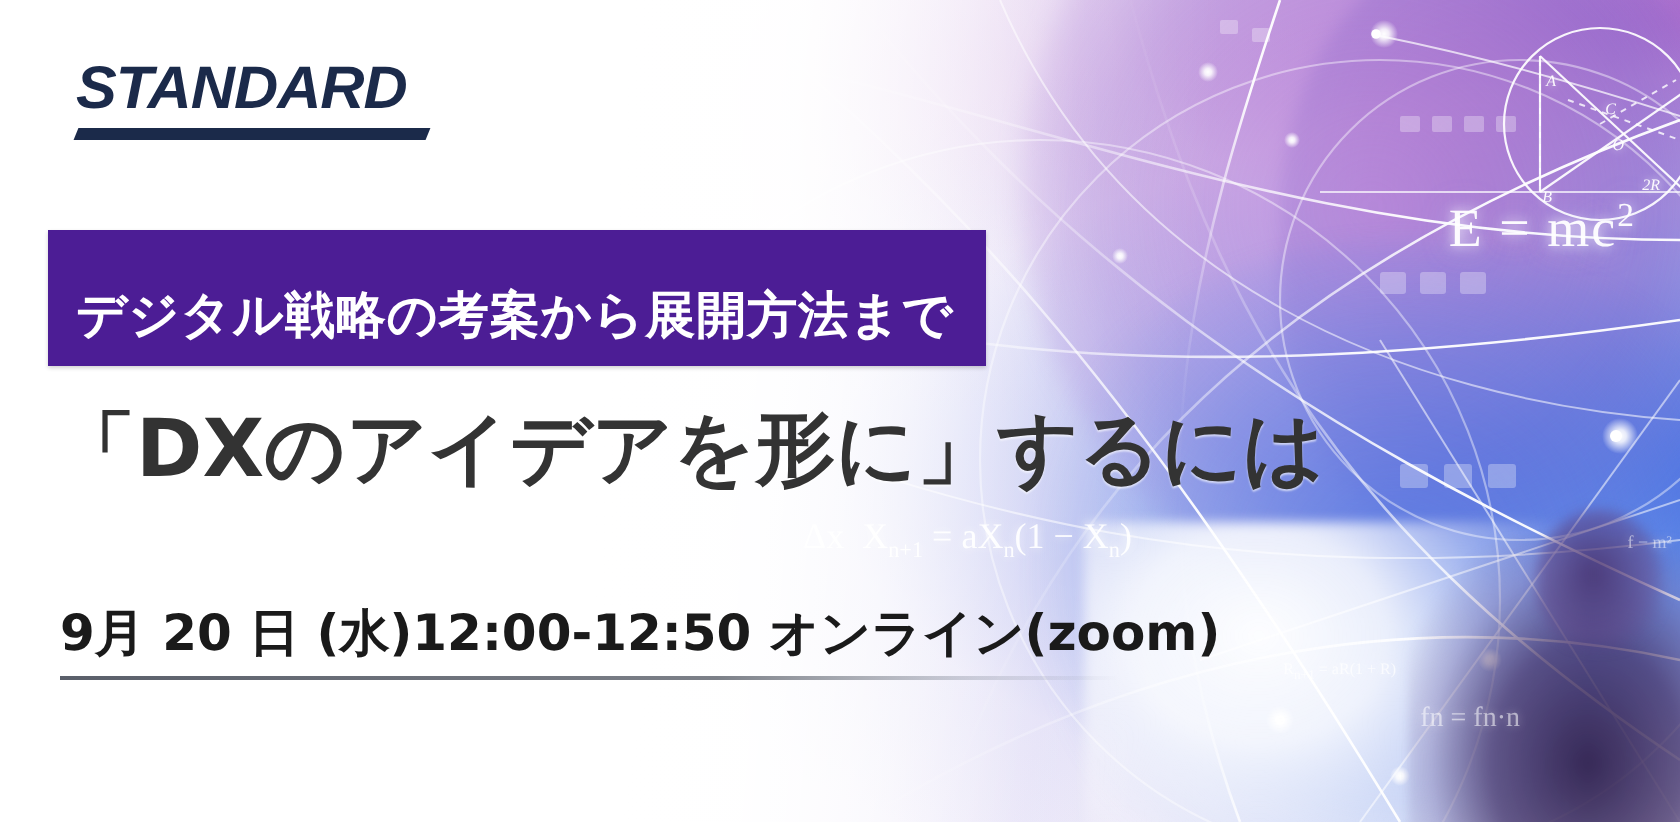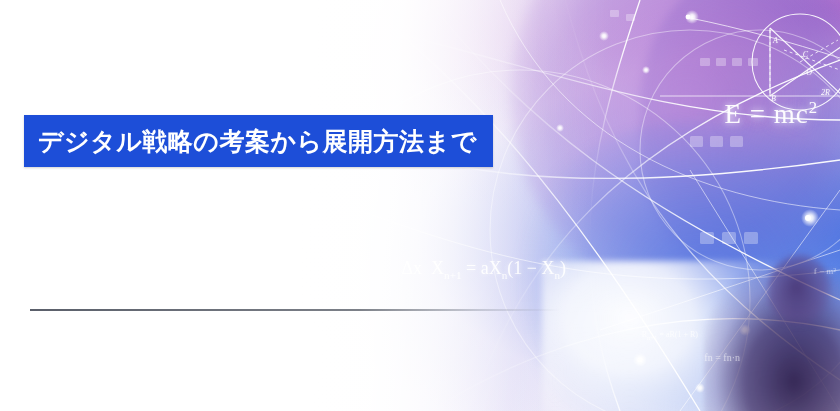--- a/index.html
+++ b/index.html
@@ -138,23 +138,23 @@
   }
   .formula-logistic sub { font-size: 0.62em; }
   .formula-small-1 {
     right: 142px;
     top: 330px;
     font-size: 8px;
     opacity: 0.75;
     text-shadow: 0 0 4px rgba(255,255,255,0.6);
   }
   .formula-small-2 {
-    right: 100px;
+    right: 80px;
     top: 352px;
-    font-size: 10px;
+    font-size: 14px;
     opacity: 0.6;
     text-shadow: 0 0 4px rgba(255,255,255,0.55);
   }
   .formula-small-3 {
     right: 4px;
     top: 266px;
     font-size: 9px;
     opacity: 0.55;
     text-shadow: 0 0 4px rgba(255,255,255,0.5);
   }
@@ -200,24 +200,24 @@
     transform: skewX(-22deg);
     transform-origin: left center;
   }
 
   
   .ribbon {
     position: absolute;
     left: 24px;
     top: 115px;
     height: 52px;
-    padding: 0 16px 0 14px;
+    padding: 16px 16px 0 14px;
     display: flex;
     align-items: center;
-    background: #1d4ed8;
+    background: #4c1d95;
     box-shadow: 0 1px 2px rgba(0,0,0,0.18);
   }
   .ribbon-text {
     color: #ffffff;
     font-size: 25px;
     font-weight: bold;
     letter-spacing: 0.5px;
     white-space: nowrap;
     font-family: "DejaVu Sans", "Liberation Sans", sans-serif;
   }
@@ -368,24 +368,30 @@
 
     <div class="diagram-label" style="right:62px; top:36px;">A</div>
     <div class="diagram-label" style="right:64px; top:94px;">B</div>
     <div class="diagram-label" style="right:32px; top:50px;">C</div>
     <div class="diagram-label" style="right:28px; top:68px;">O</div>
     <div class="diagram-label" style="right:10px; top:52px;margin-top:36px;">2R</div>
   </div>
 
   <div class="content">
 
+    <div class="logo">
+      <div class="logo-word">STANDARD</div>
+      <div class="logo-rule"></div>
+    </div>
 
     <div class="ribbon">
       <span class="ribbon-text">デジタル戦略の考案から展開方法まで</span>
     </div>
 
+    <div class="headline">「DXのアイデアを形に」するには</div>
 
     <div class="dateline-wrap">
+      <div class="dateline">9月 20 日 (水)12:00-12:50 オンライン(zoom)</div>
       <div class="dateline-rule"></div>
     </div>
 
   </div>
 </div>
 
 </body></html>

